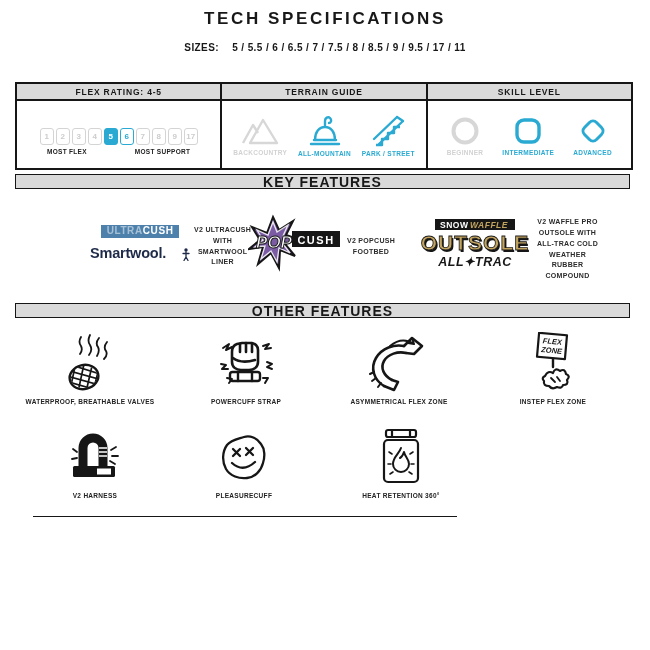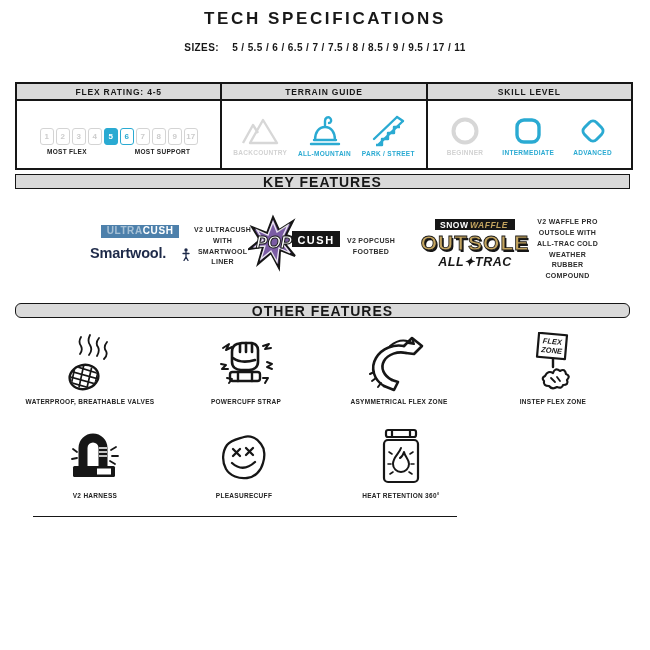--- a/index.html
+++ b/index.html
@@ -33,21 +33,21 @@
   .ti{display:flex;flex-direction:column;align-items:center;gap:3px;margin-top:2px;}
   .ti .lbl{font-size:6.5px;font-weight:bold;letter-spacing:.3px;white-space:nowrap;}
   .ti.inactive .lbl{color:#d2d2d2;}
   .ti.active .lbl{color:#2aaad2;}
 
   
   .section-bar{position:absolute;left:15px;width:615px;height:15px;background:#dadada;
                border:1.5px solid #161616;display:flex;align-items:center;justify-content:center;
                font-size:14px;font-weight:bold;letter-spacing:1px;box-sizing:border-box;}
   .bar-key{top:174px;}
-  .bar-other{top:303px;border-radius:6px;}
+  .bar-other{top:303px;}
 
   
   .kf{position:absolute;top:210px;display:flex;flex-direction:row;align-items:center;}
   .kf1{left:90px;width:165px;}
   .kf2{left:248px;width:150px;}
   .kf3{left:415px;width:185px;}
   .logo-wrap{height:66px;display:flex;flex-direction:column;align-items:center;justify-content:center;}
   .kf-caption{margin-top:7px;font-size:7px;font-weight:bold;letter-spacing:.3px;
               text-align:center;line-height:1.55;color:#2b2b2b;}
   .ultracush-banner{width:78px;height:13px;background:#4d80ab;display:flex;align-items:flex-start;

